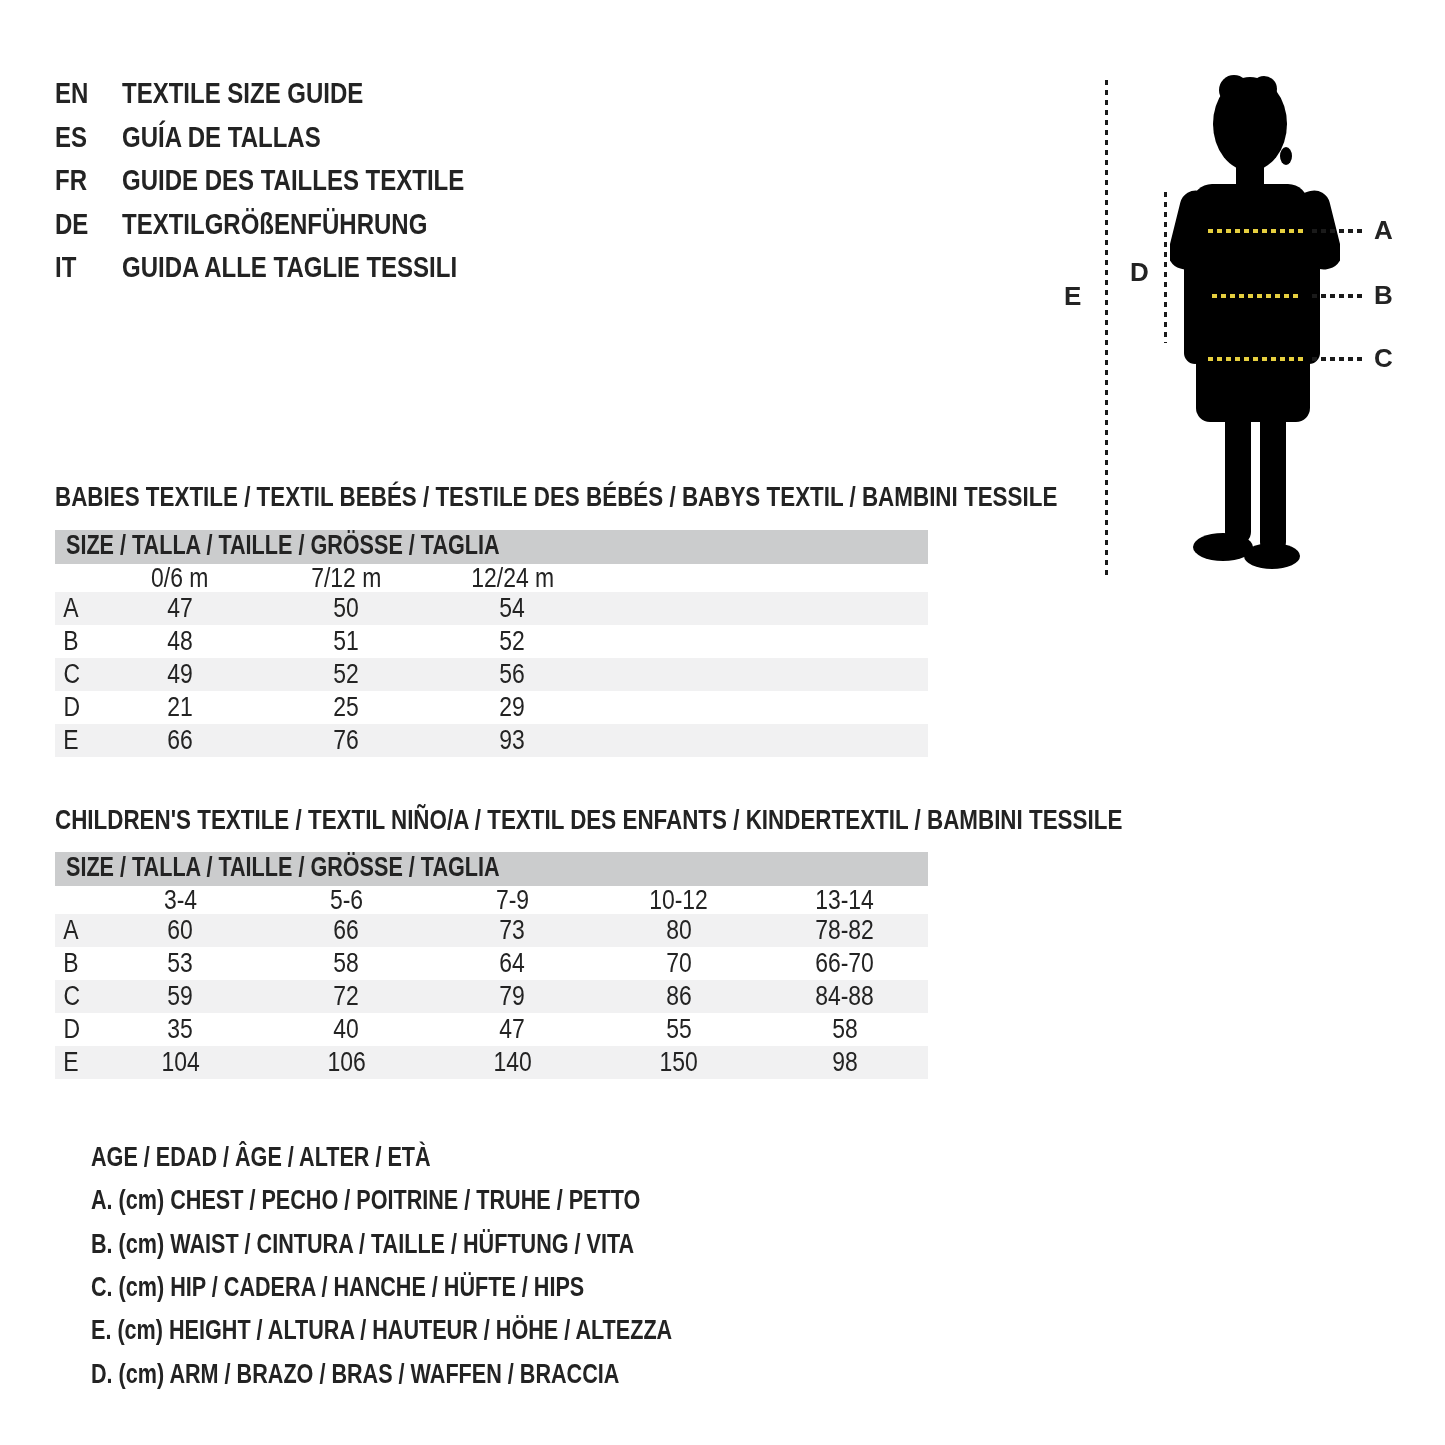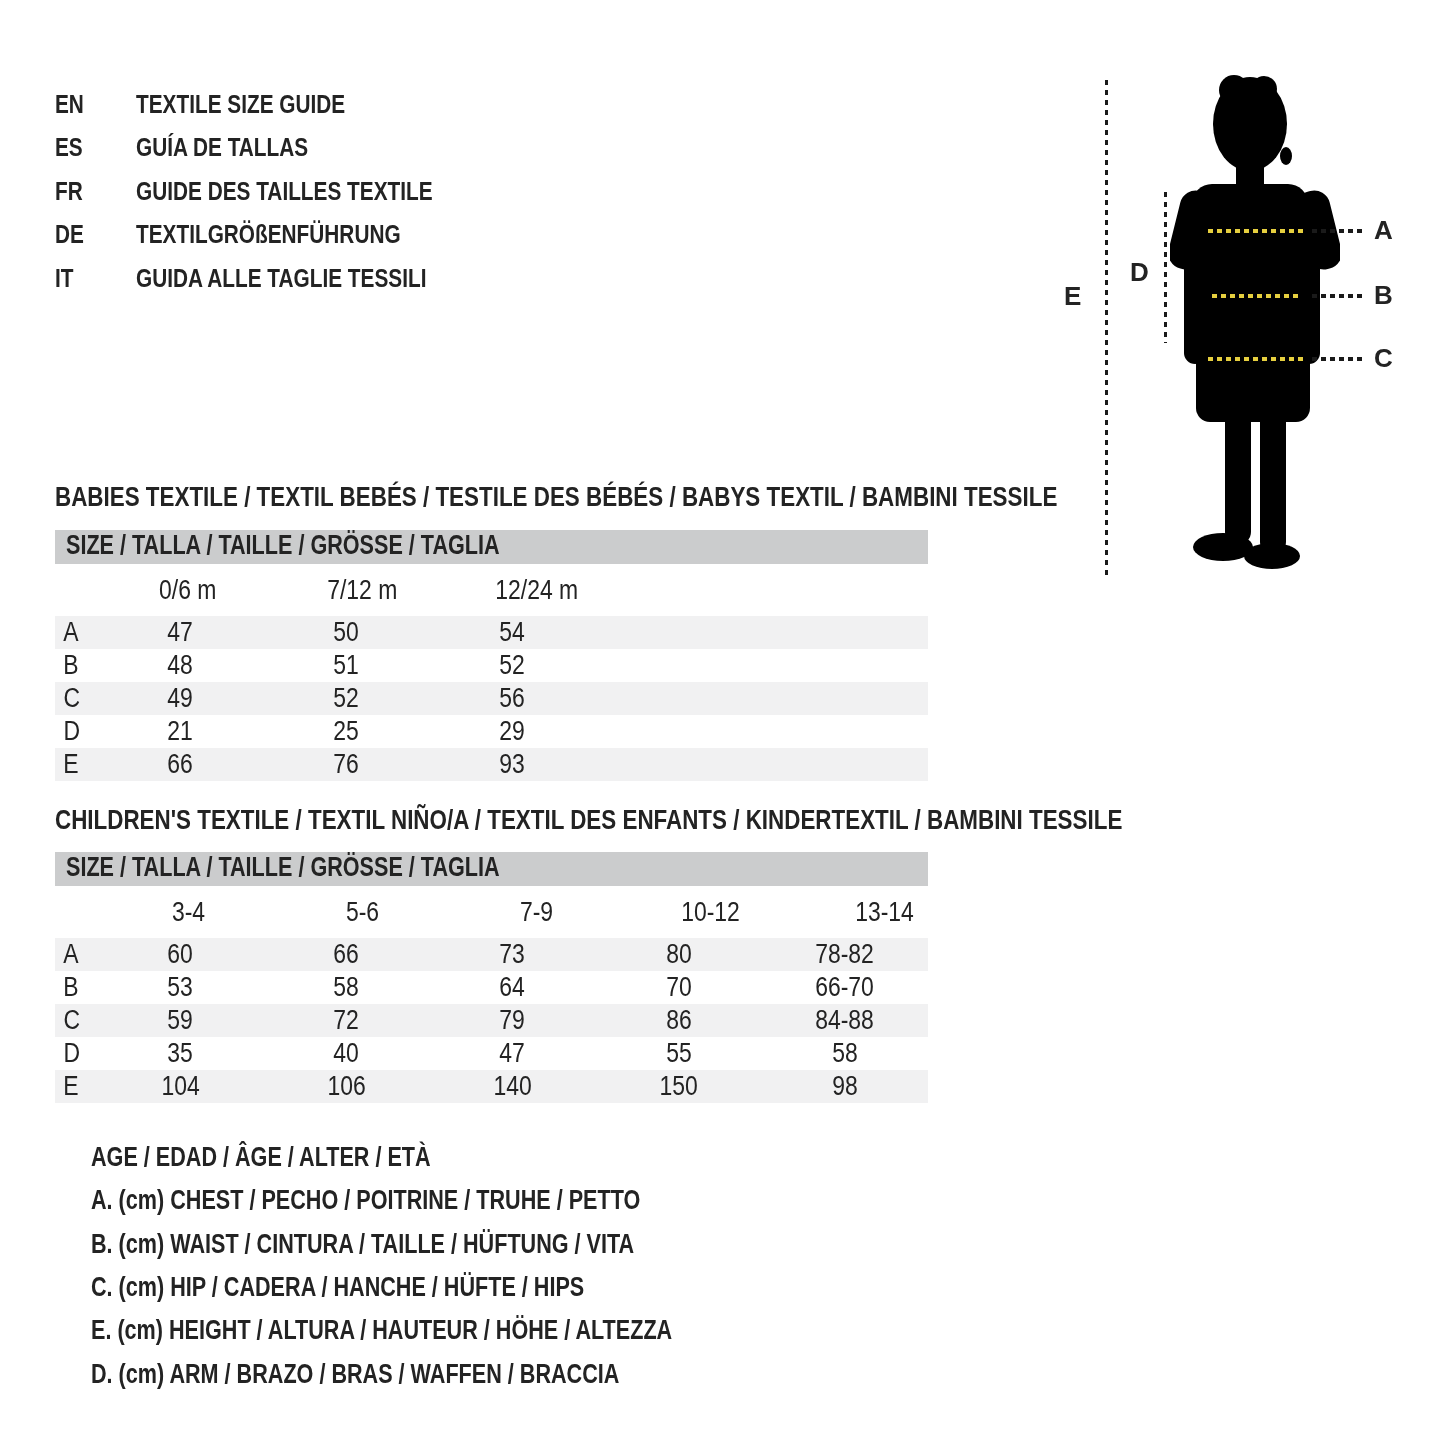--- a/index.html
+++ b/index.html
@@ -5,30 +5,30 @@
   html,body{margin:0;padding:0;background:#ffffff;}
   body{width:1445px;height:1445px;font-family:"Liberation Sans",sans-serif;color:#232323;}
   .canvas{position:relative;width:1445px;height:1445px;background:#fff;overflow:hidden;}
 
   
   .cond{display:inline-block;transform:scaleX(0.80);transform-origin:0 50%;white-space:nowrap;}
   .condc{display:inline-block;transform:scaleX(0.85);transform-origin:50% 50%;white-space:nowrap;}
 
   
   .lang-block{position:absolute;left:55px;top:76px;}
-  .lang-row{height:43.5px;display:flex;align-items:flex-end;font-size:26px;font-weight:700;gap:14px;}
+  .lang-row{height:43.5px;display:flex;align-items:flex-start;font-size:30px;font-weight:700;}
   .lang-code{width:67px;flex:0 0 67px;}
   
   .sec-title{position:absolute;left:55px;font-size:28px;font-weight:700;text-align:right;}
 
   
   .table{position:absolute;left:55px;width:873px;font-size:27px;}
   .size-bar{height:34px;background:#cbcccd;display:flex;align-items:flex-start;padding-left:11px;box-sizing:border-box;font-weight:700;}
   .frow{display:flex;}
-  .cols-row{height:52px;gap:8px;}
+  .cols-row{height:28px;}
   .trow{height:33px;}
   .stripe{background:#f1f1f2;}
   .cell{display:flex;align-items:center;justify-content:center;}
   .letter{flex:0 0 42px;justify-content:flex-start;padding-left:7px;box-sizing:border-box;}
   .val{flex:0 0 166.2px;}
 
   
   .legend{position:absolute;left:55px;top:1136px;}
   .legend-row{height:43.3px;display:flex;align-items:center;font-size:27px;font-weight:700;margin-left:36px;}
 

